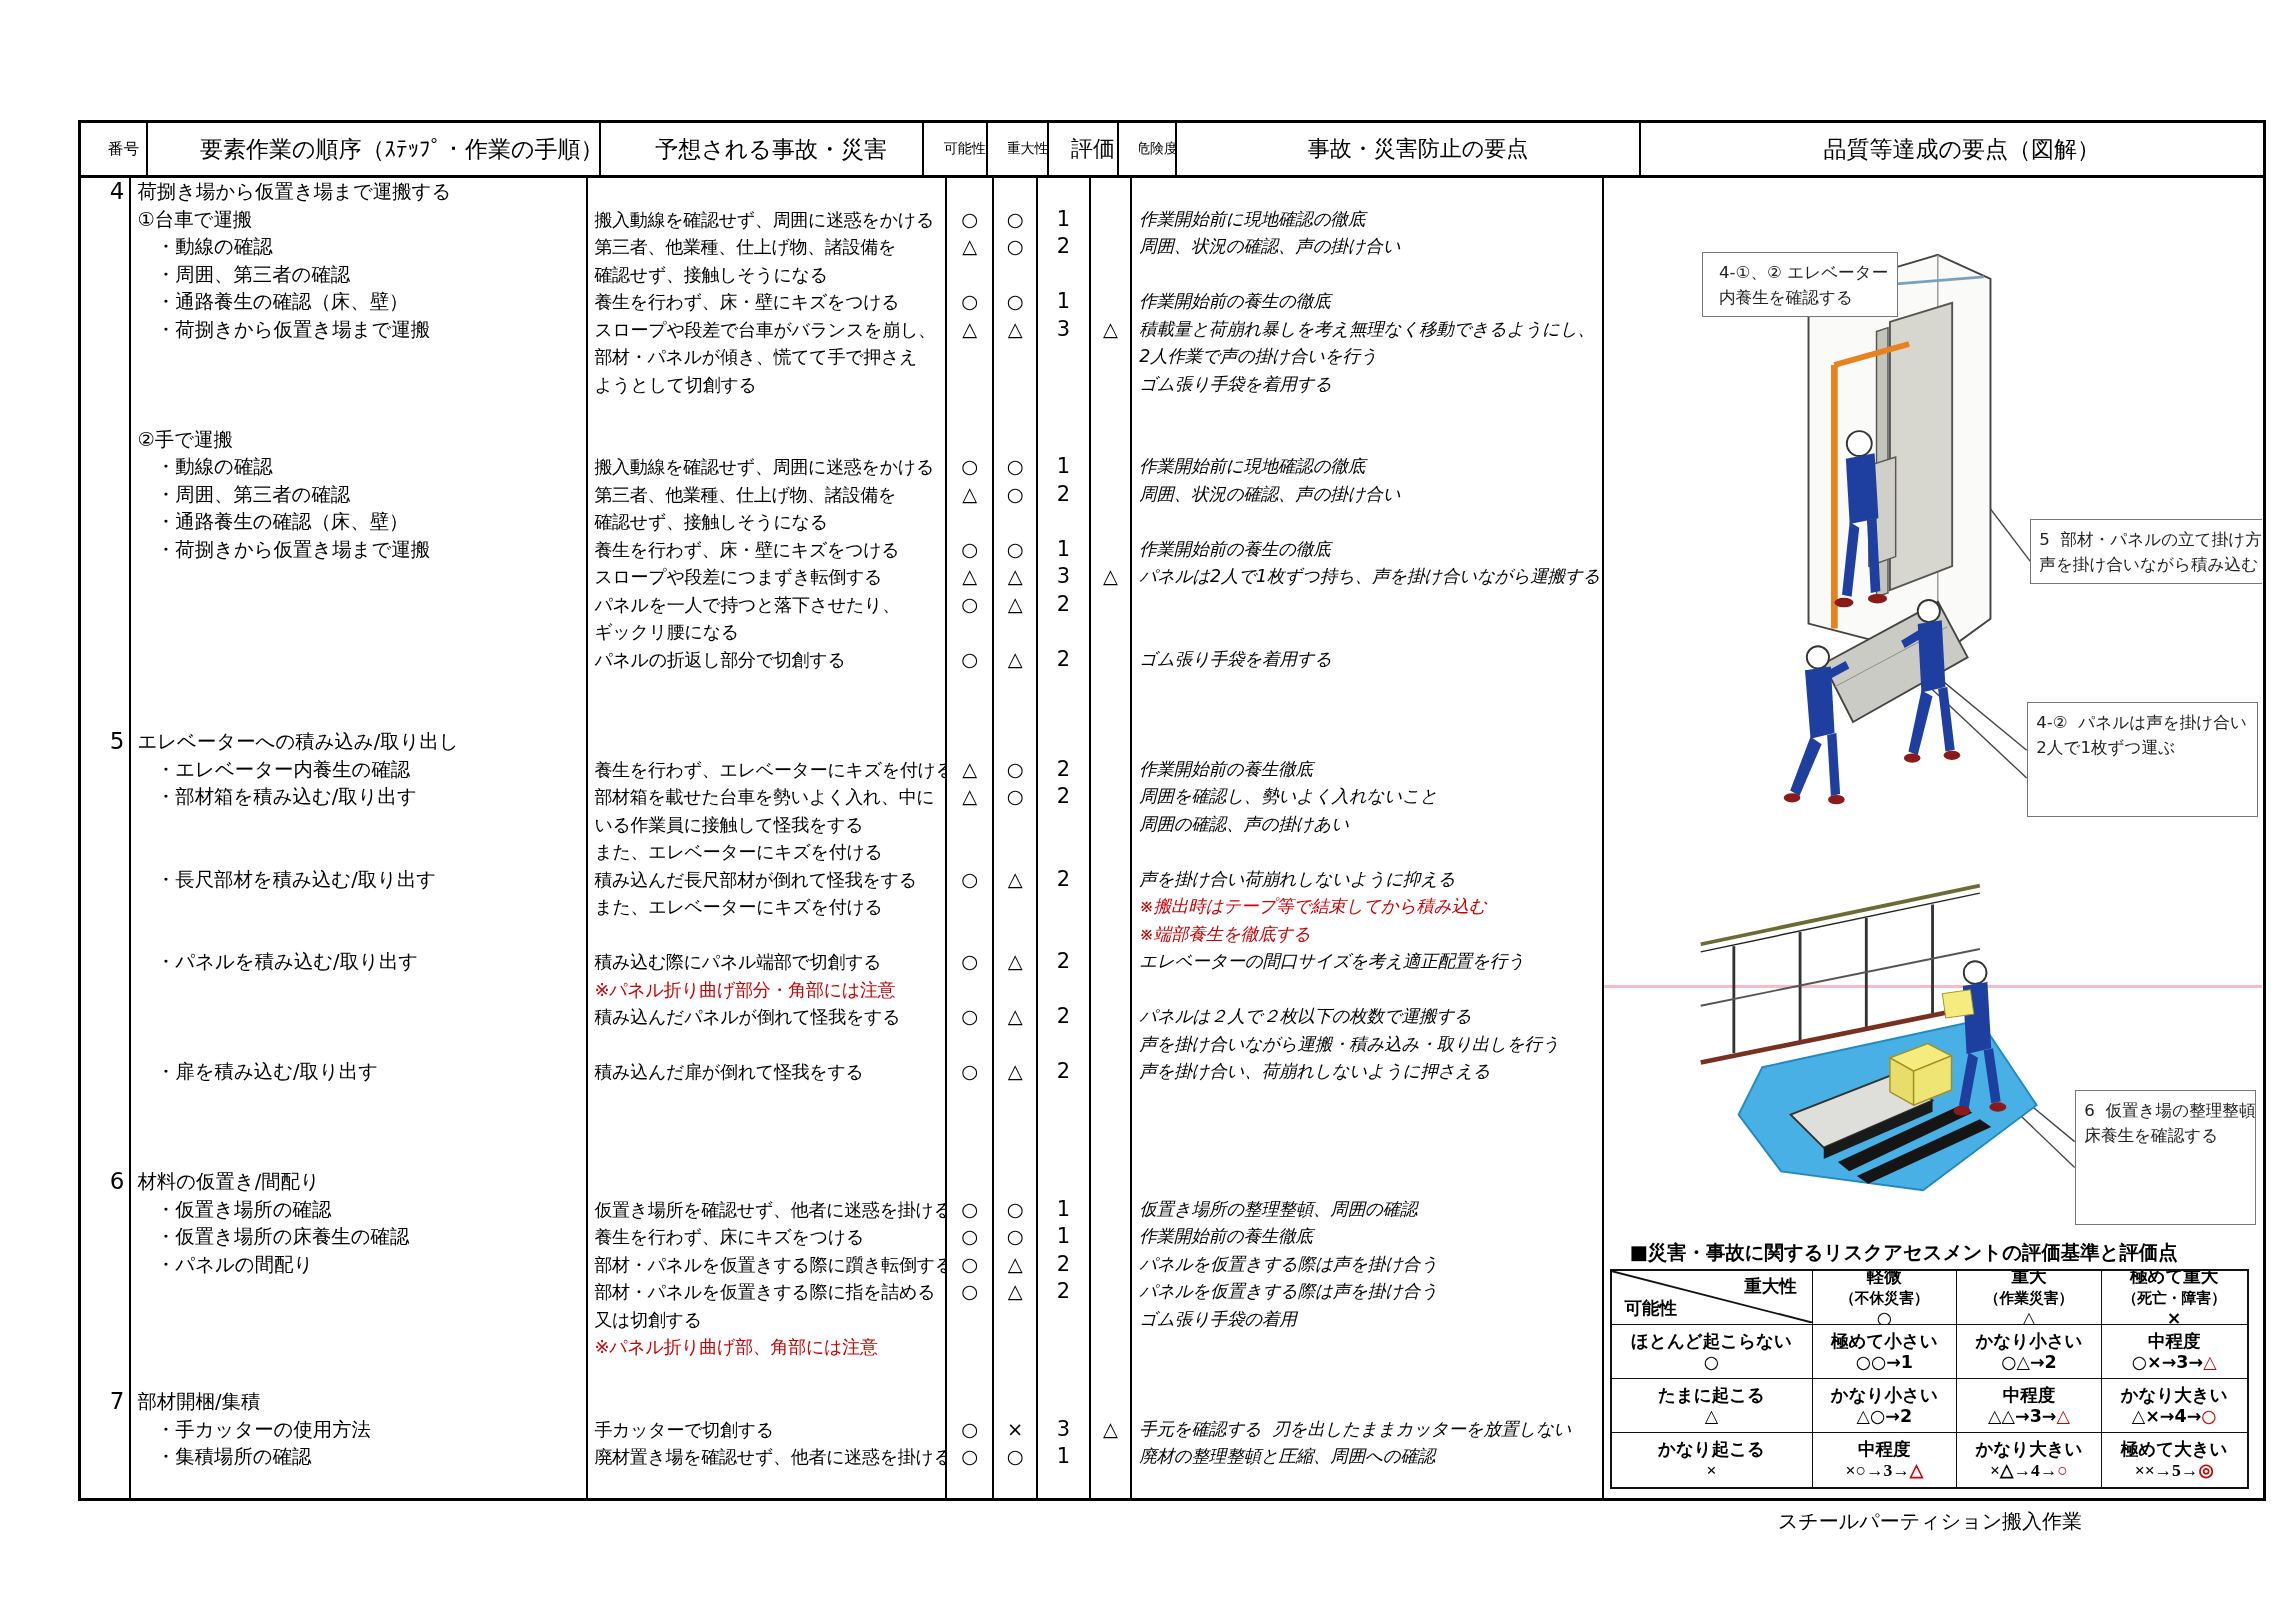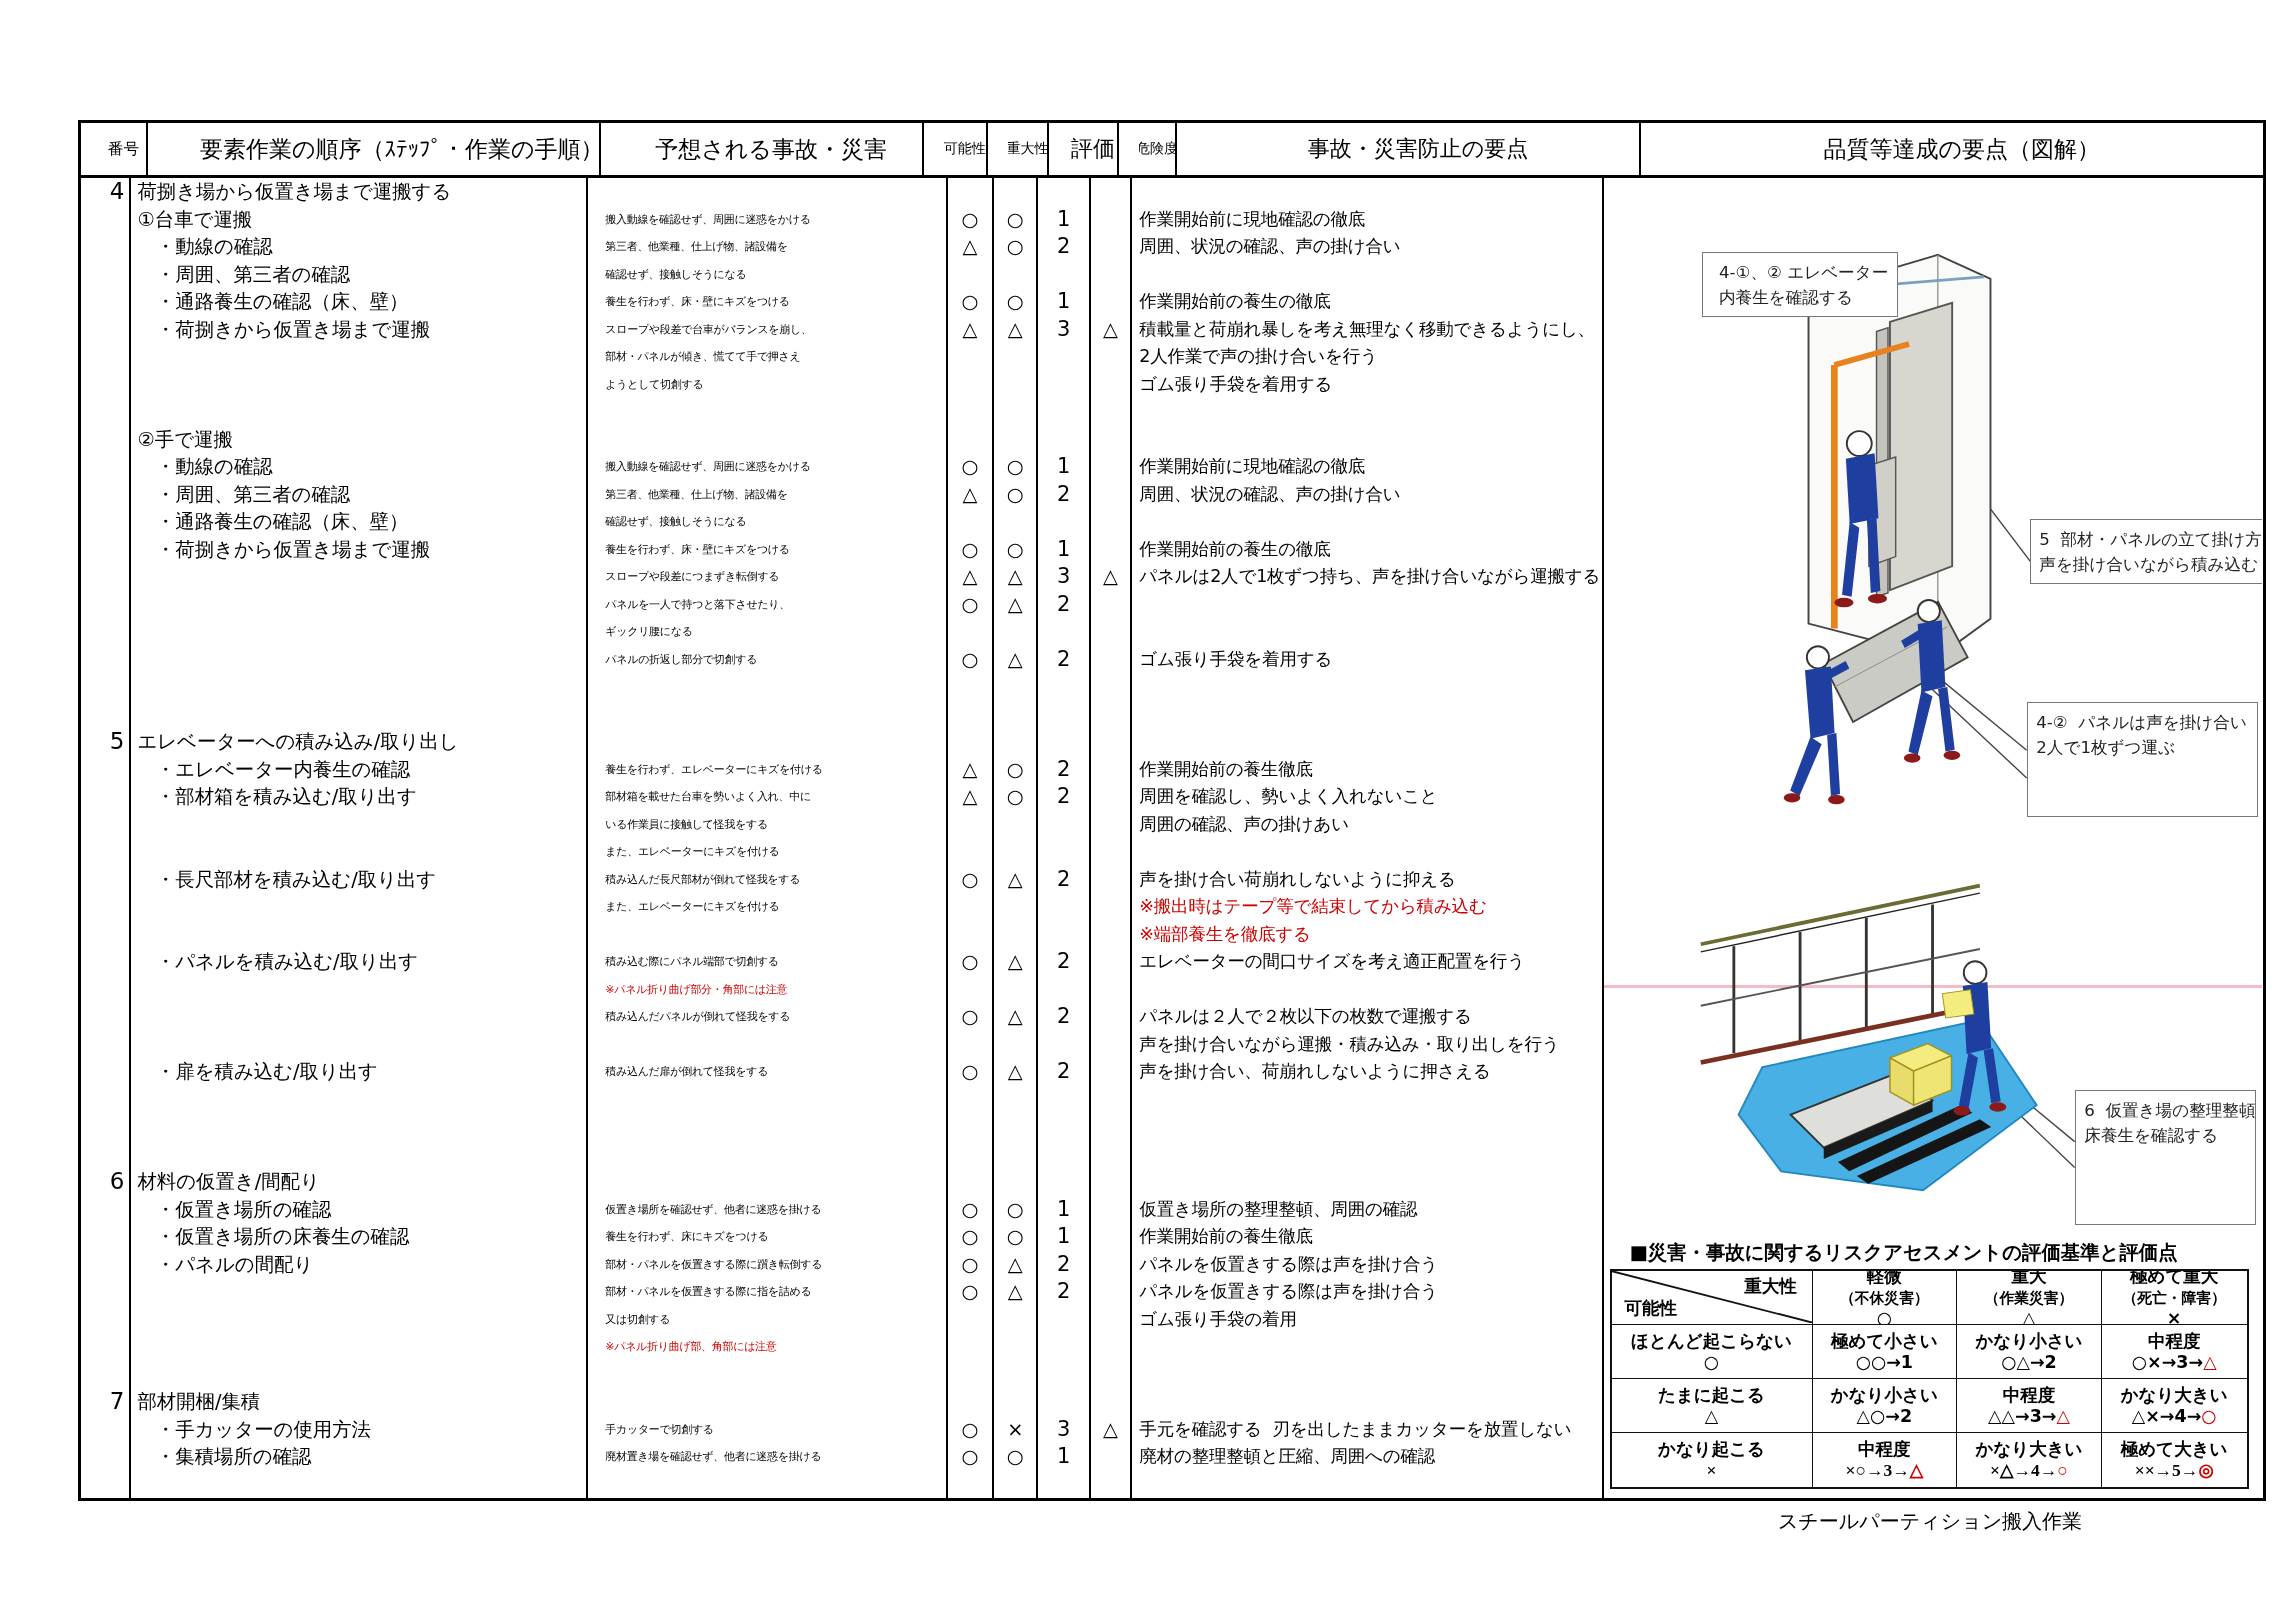--- a/index.html
+++ b/index.html
@@ -19,26 +19,26 @@
   .w-ev{width:54px;font-size:22px;}
   .w-dan{width:42px;font-size:14px;}
   .w-prev{width:484px;font-size:22px;}
   .w-fig{width:658px;font-size:23px;}
   .tbody{flex:1;display:flex;min-height:0;}
   .rows{width:1523px;display:flex;flex-direction:column;}
   .r{flex:1;display:flex;min-height:0;}
   .c{box-sizing:border-box;border-right:2.8px solid #000;white-space:nowrap;overflow:hidden;line-height:27px;}
   .c.num{width:51px;text-align:right;padding-right:4.6px;font-size:23px;}
   .c.step{width:469px;padding-left:6.5px;font-size:19.4px;}
-  .c.acc{width:368px;padding-left:17px;font-size:11px;letter-spacing:-0.3px;}
+  .c.acc{width:368px;padding-left:6px;font-size:18px;letter-spacing:-0.3px;}
   .c.sym{width:48px;text-align:center;font-size:19.4px;padding-left:0;}
   .c.sev{width:45px;}
   .c.ev{width:54px;text-align:center;font-size:21px;}
   .c.dan{width:42px;text-align:center;font-size:19.4px;}
-  .c.prev{width:484px;padding-left:7.4px;font-size:17.5px;letter-spacing:-0.2px;}
+  .c.prev{width:484px;padding-left:7.4px;font-size:17.5px;letter-spacing:-0.2px;font-style:italic;}
   .red{color:#cc0000;}
   .figcell{width:658px;position:relative;overflow:hidden;}
   .leaders{position:absolute;left:0;top:0;z-index:1;}
   .illus{position:absolute;z-index:1;}
   .callout{position:absolute;z-index:2;background:#fff;border:1.8px solid #777;
            font-size:16.6px;line-height:25px;padding:6.5px 8.3px;white-space:nowrap;color:#222;}
   .pinkline{position:absolute;left:0;width:658px;height:2.8px;background:#f5bcc6;z-index:0;}
   .mx-head{position:absolute;left:7.4px;top:1061px;font-size:19.4px;font-weight:bold;white-space:nowrap;z-index:2;margin-left:18px;}
   .matrix{position:absolute;left:5.5px;top:1091px;width:639px;height:220px;box-sizing:border-box;
           border:2.8px solid #111;display:grid;grid-template-columns:201px 1fr 1fr 1fr;

